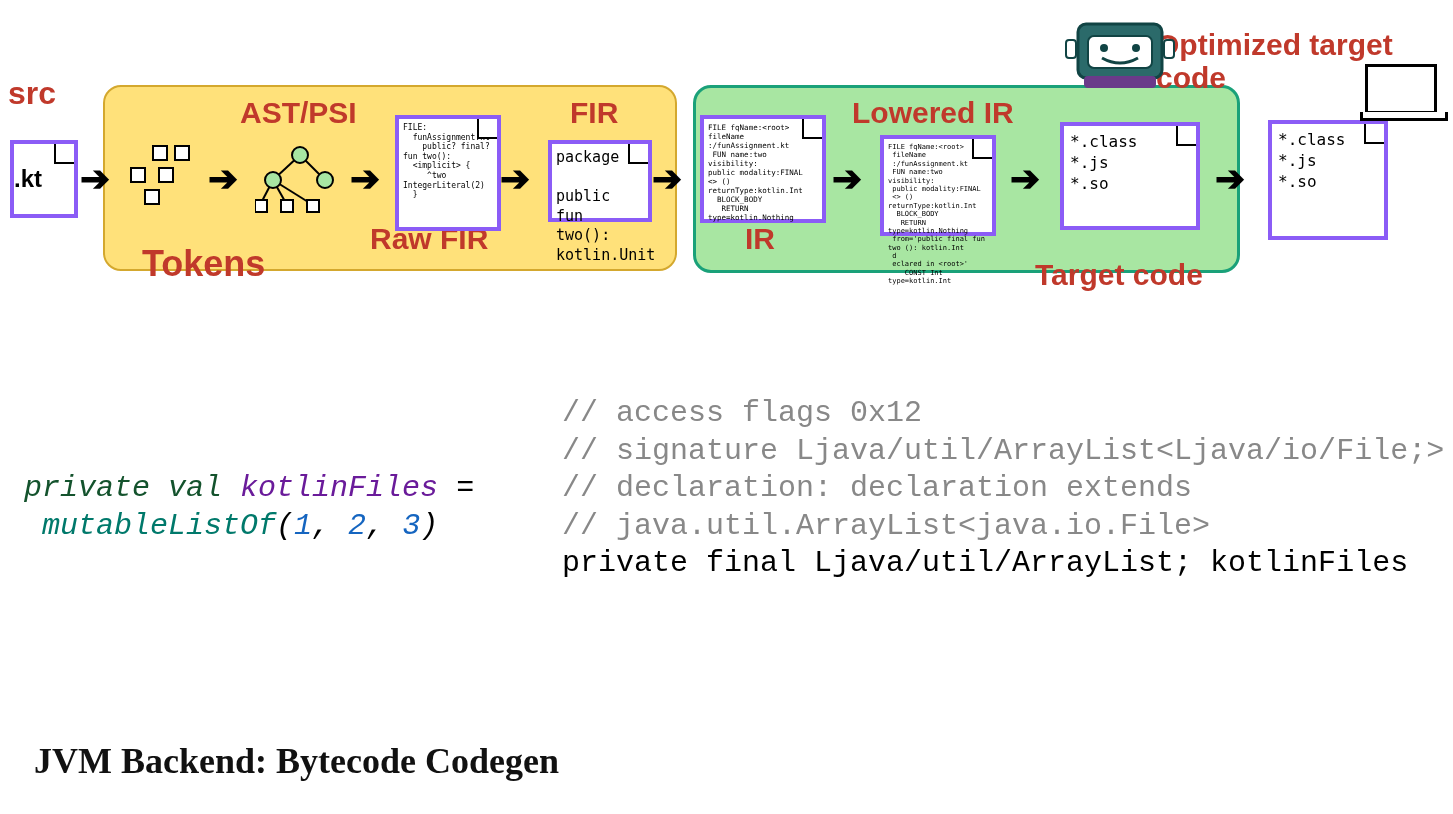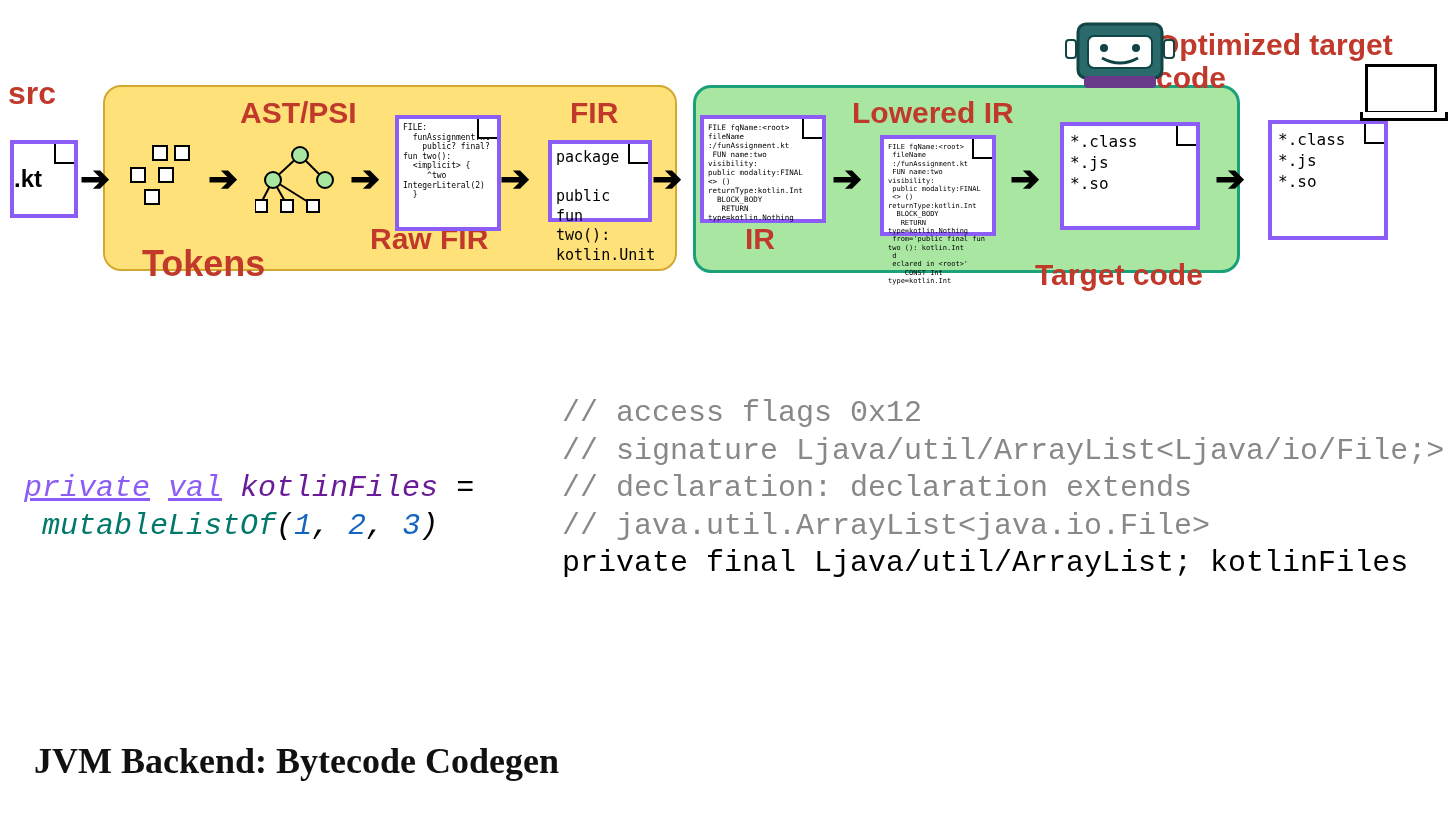--- a/index.html
+++ b/index.html
@@ -119,21 +119,21 @@
 
   .code-kotlin {
     position: absolute;
     top: 470px;
     left: 24px;
     font-family: "Courier New", monospace;
     font-size: 30px;
     line-height: 1.25;
     font-style: italic;
   }
-  .code-kotlin .kw{ color:#8b5cf6;text-decoration:underline; }
+  .code-kotlin .kw{ color:#14532d; }
   .code-kotlin .nm{ color:#6a1b9a; }
   .code-kotlin .fn{ color:#00796b; }
   .code-kotlin .num{ color:#1565c0; }
 
   .code-bytecode{
     position:absolute;
     top:395px;
     left:562px;
     font-family:"Courier New",monospace;
     font-size:30px;

